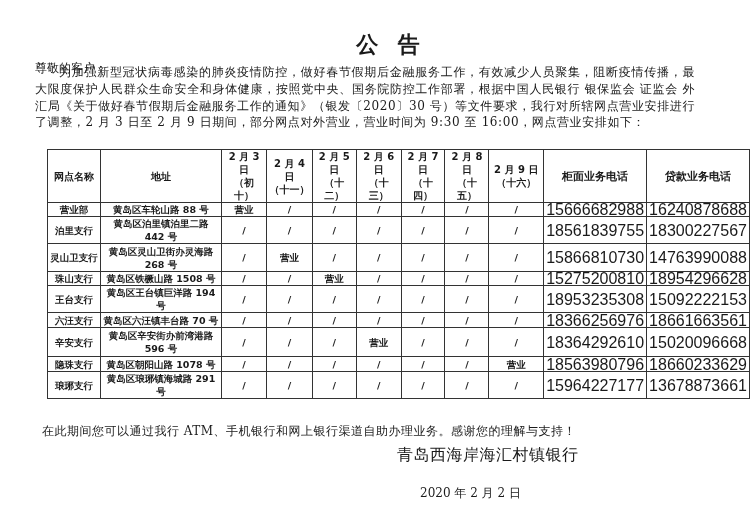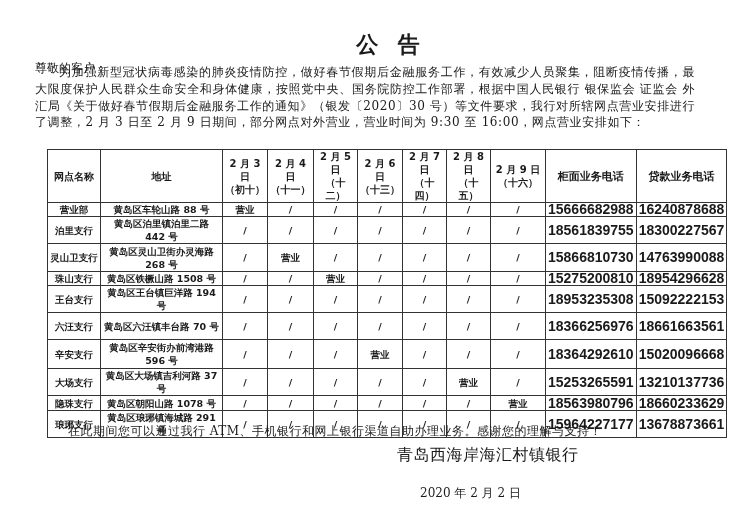--- a/index.html
+++ b/index.html
@@ -26,25 +26,25 @@
     border-collapse: collapse; table-layout: fixed;
     font-family: "DejaVu Sans", "Liberation Sans", sans-serif;
     font-size: 9.5px; font-weight: bold;
   }
   table.sched td, table.sched th {
     border: 1px solid #333; text-align: center; vertical-align: middle;
     padding: 0 2px; line-height: 13px; overflow: hidden;
   }
   table.sched th { font-size: 10px; }
   table.sched th.phone { font-size: 11px; }
-  table.sched td.phone { font-weight: bold; font-family: "Liberation Sans", sans-serif; font-size: 14px; }
+  table.sched td.phone { font-weight: normal; font-family: "Liberation Sans", sans-serif; font-size: 16px; }
   table.sched td.addr { font-size: 9.5px; }
   .dh { display: block; }
   .closing {
-    position: absolute; top: 423px; left: 68px; font-size: 12px; letter-spacing: 0.5px;
+    position: absolute; top: 423px; left: 42px; font-size: 12px; letter-spacing: 0.5px;
   }
   .signer {
     position: absolute; top: 432px; left: 397px; font-size: 16px; letter-spacing: 0.5px; margin-top: 13px;
   }
   .date {
     position: absolute; top: 485px; left: 420px; font-size: 12px;
   }
 </style>
 </head>
 <body>
@@ -162,21 +162,21 @@
         <td>/</td>
         <td>/</td>
         <td>/</td>
         <td>/</td>
         <td>/</td>
         <td>/</td>
         <td>/</td>
         <td class="phone">18953235308</td>
         <td class="phone">15092222153</td>
       </tr>
-      <tr style="height: 27px;">
+      <tr style="height: 15px;">
         <td>六汪支行</td>
         <td class="addr">黄岛区六汪镇丰台路 70 号</td>
         <td>/</td>
         <td>/</td>
         <td>/</td>
         <td>/</td>
         <td>/</td>
         <td>/</td>
         <td>/</td>
         <td class="phone">18366256976</td>
@@ -189,33 +189,20 @@
         <td>/</td>
         <td>/</td>
         <td>营业</td>
         <td>/</td>
         <td>/</td>
         <td>/</td>
         <td class="phone">18364292610</td>
         <td class="phone">15020096668</td>
       </tr>
       <tr style="height: 15px;">
-        <td>大场支行</td>
-        <td class="addr">黄岛区大场镇吉利河路 37 号</td>
-        <td>/</td>
-        <td>/</td>
-        <td>/</td>
-        <td>/</td>
-        <td>/</td>
-        <td>营业</td>
-        <td>/</td>
-        <td class="phone">15253265591</td>
-        <td class="phone">13210137736</td>
-      </tr>
-      <tr style="height: 15px;">
         <td>隐珠支行</td>
         <td class="addr">黄岛区朝阳山路 1078 号</td>
         <td>/</td>
         <td>/</td>
         <td>/</td>
         <td>/</td>
         <td>/</td>
         <td>/</td>
         <td>营业</td>
         <td class="phone">18563980796</td>

